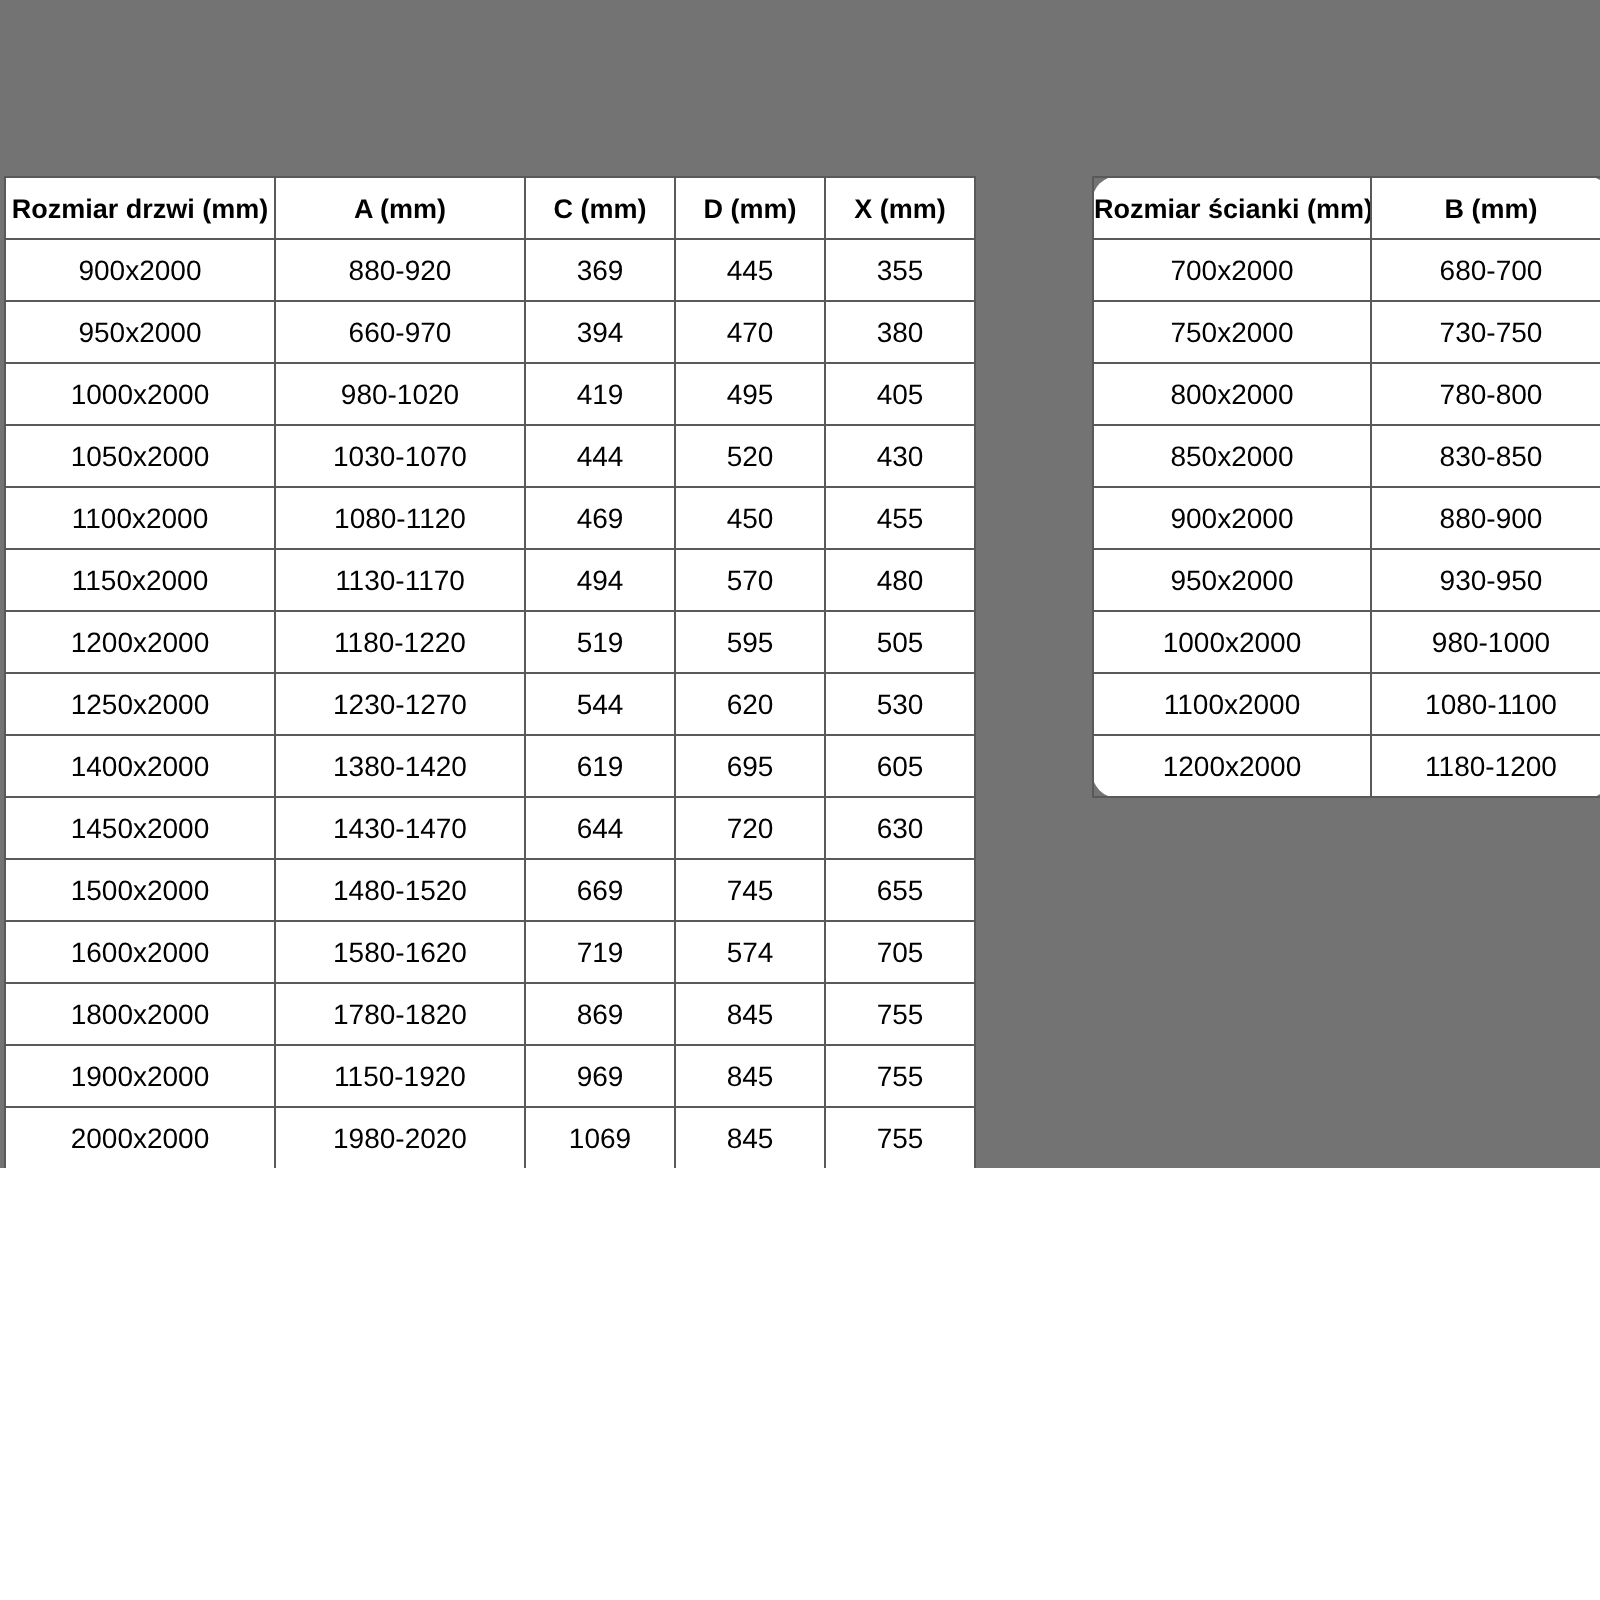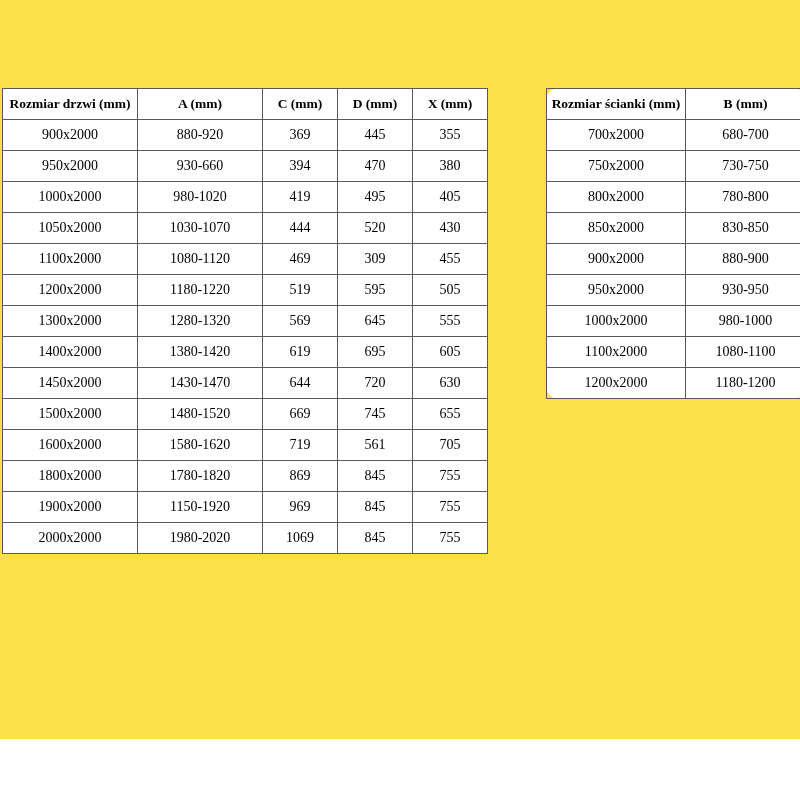--- a/index.html
+++ b/index.html
@@ -6,24 +6,23 @@
   html, body {
     width: 800px;
     height: 800px;
     background: #ffffff;
     font-family: "Liberation Sans", sans-serif;
     color: #000000;
   }
   .canvas {
     position: relative;
     width: 800px;
-    height: 739px;
-    background: #fde047;
+    height: 584px;
+    background: #737373;
     overflow: hidden;
-    font-family: Liberation Serif, serif;
   }
   table.spec {
     position: absolute;
     border-collapse: collapse;
     table-layout: fixed;
     background: #ffffff;
   }
   table.spec th,
   table.spec td {
     border: 1px solid #595959;
@@ -76,21 +75,21 @@
     <tbody>
         <tr>
           <td>900x2000</td>
           <td>880-920</td>
           <td>369</td>
           <td>445</td>
           <td>355</td>
         </tr>
         <tr>
           <td>950x2000</td>
-          <td>930-660</td>
+          <td>660-970</td>
           <td>394</td>
           <td>470</td>
           <td>380</td>
         </tr>
         <tr>
           <td>1000x2000</td>
           <td>980-1020</td>
           <td>419</td>
           <td>495</td>
           <td>405</td>
@@ -99,36 +98,43 @@
           <td>1050x2000</td>
           <td>1030-1070</td>
           <td>444</td>
           <td>520</td>
           <td>430</td>
         </tr>
         <tr>
           <td>1100x2000</td>
           <td>1080-1120</td>
           <td>469</td>
-          <td>309</td>
+          <td>450</td>
           <td>455</td>
+        </tr>
+        <tr>
+          <td>1150x2000</td>
+          <td>1130-1170</td>
+          <td>494</td>
+          <td>570</td>
+          <td>480</td>
         </tr>
         <tr>
           <td>1200x2000</td>
           <td>1180-1220</td>
           <td>519</td>
           <td>595</td>
           <td>505</td>
         </tr>
         <tr>
-          <td>1300x2000</td>
-          <td>1280-1320</td>
-          <td>569</td>
-          <td>645</td>
-          <td>555</td>
+          <td>1250x2000</td>
+          <td>1230-1270</td>
+          <td>544</td>
+          <td>620</td>
+          <td>530</td>
         </tr>
         <tr>
           <td>1400x2000</td>
           <td>1380-1420</td>
           <td>619</td>
           <td>695</td>
           <td>605</td>
         </tr>
         <tr>
           <td>1450x2000</td>
@@ -141,21 +147,21 @@
           <td>1500x2000</td>
           <td>1480-1520</td>
           <td>669</td>
           <td>745</td>
           <td>655</td>
         </tr>
         <tr>
           <td>1600x2000</td>
           <td>1580-1620</td>
           <td>719</td>
-          <td>561</td>
+          <td>574</td>
           <td>705</td>
         </tr>
         <tr>
           <td>1800x2000</td>
           <td>1780-1820</td>
           <td>869</td>
           <td>845</td>
           <td>755</td>
         </tr>
         <tr>

